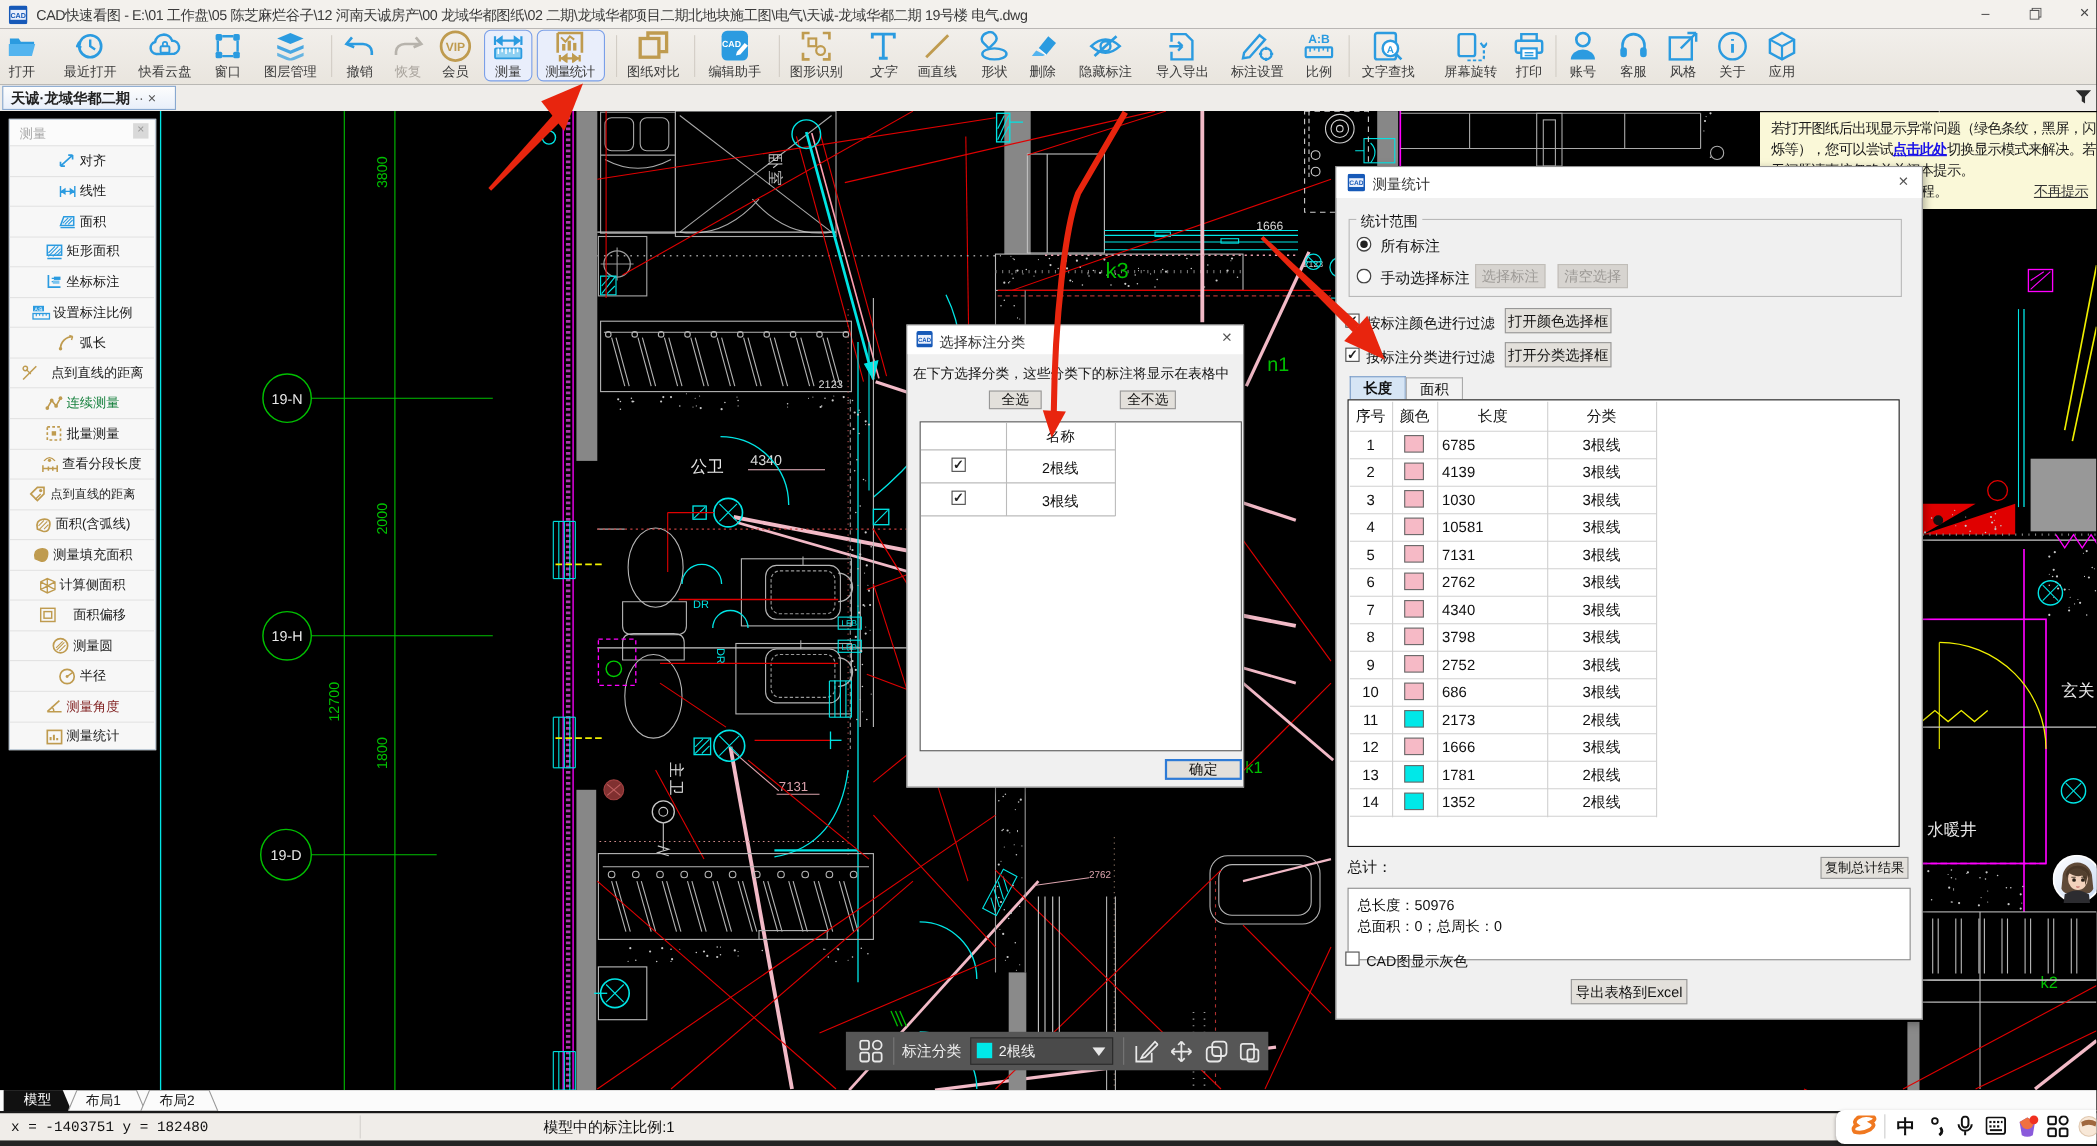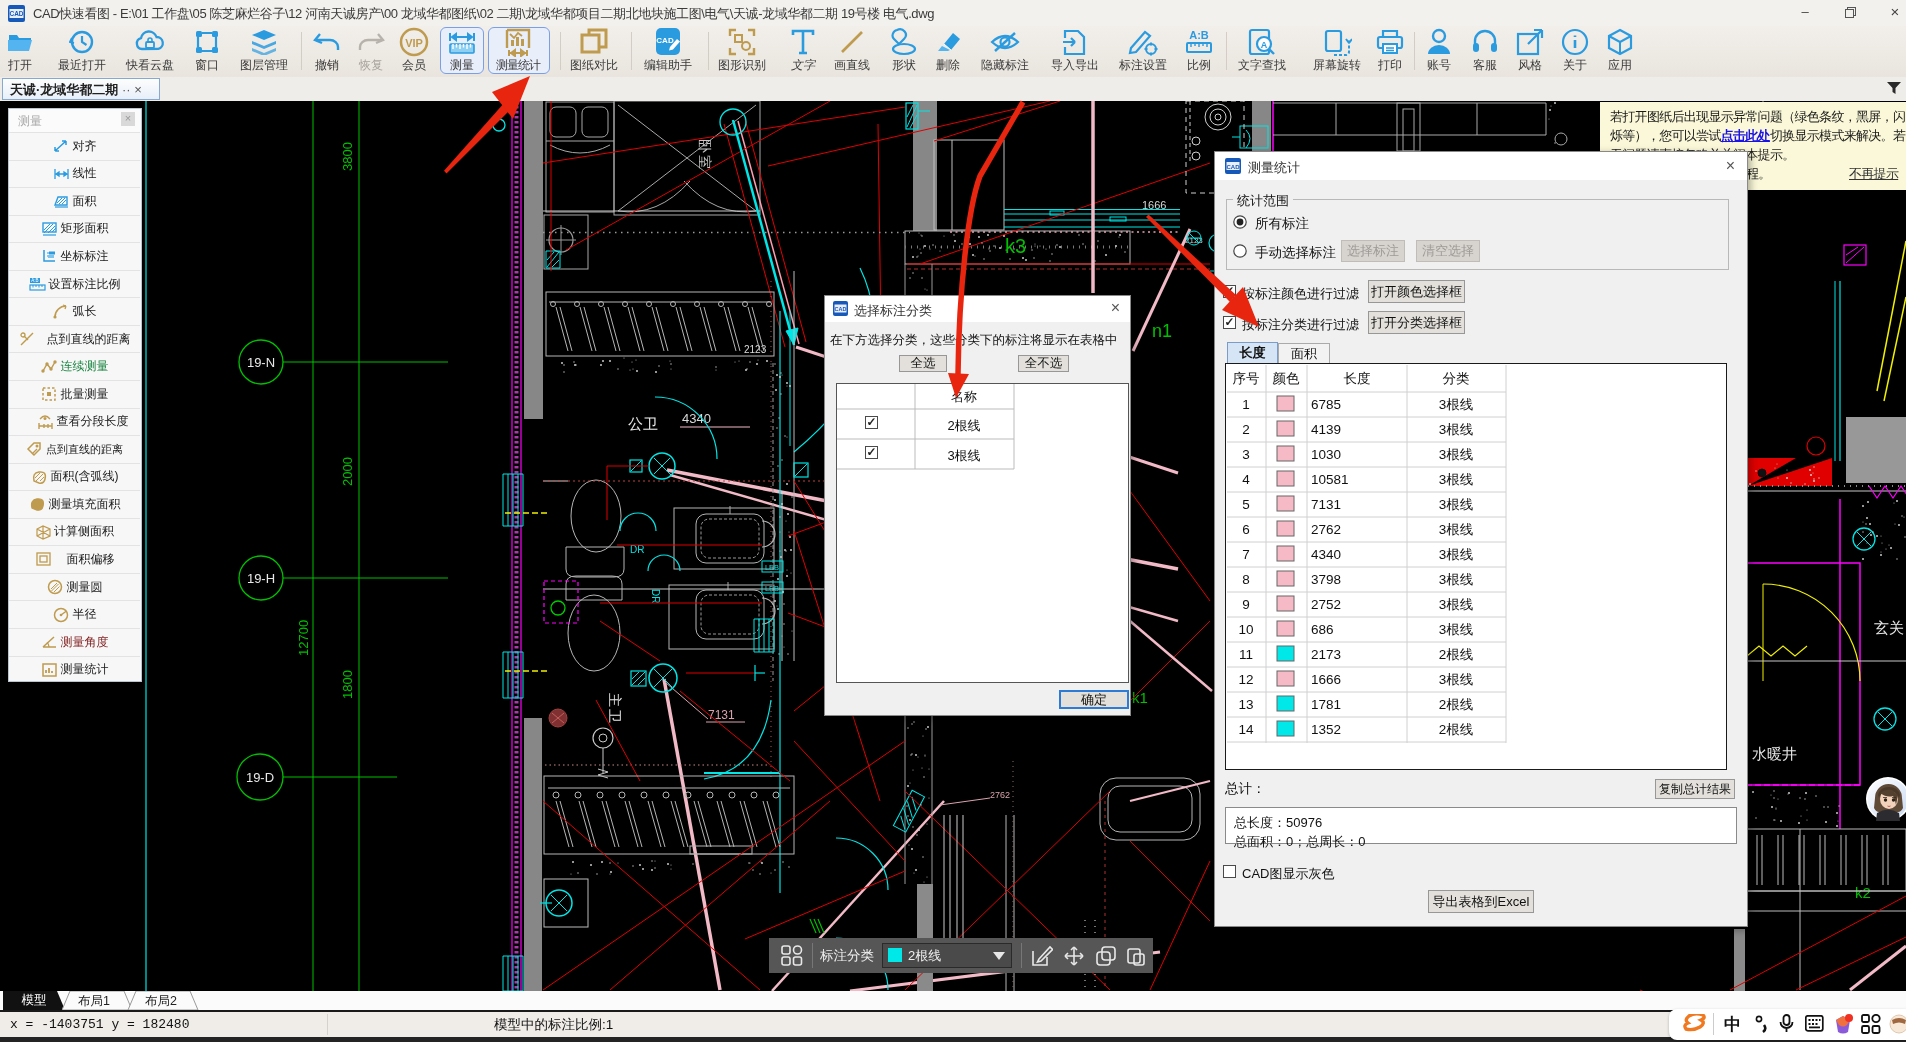--- a/index.html
+++ b/index.html
@@ -1353,21 +1353,21 @@
         <rect x="50" y="331" width="17" height="15" fill="#00e8e8" stroke="#666"></rect>
         <text x="84" y="344" font-size="13.5" fill="#111">1781</text>
         <text x="229" y="344" font-size="13.5" text-anchor="middle" fill="#111">2根线</text>
         <text x="19" y="369" font-size="13.5" text-anchor="middle" fill="#111">14</text>
         <rect x="50" y="356" width="17" height="15" fill="#00e8e8" stroke="#666"></rect>
         <text x="84" y="369" font-size="13.5" fill="#111">1352</text>
         <text x="229" y="369" font-size="13.5" text-anchor="middle" fill="#111">2根线</text>
       </svg>
       <div class="abs" style="left:10px;top:628px;font-size:13.5px;color:#111;">总计：</div>
       <div class="btn" style="left:440px;top:627px;width:80px;height:20px;font-size:12px;white-space:nowrap;">复制总计结果</div>
-      <div class="abs" style="left:10px;top:655px;width:512px;height:37px;background:#fff;border:1px solid #8a8a8a;font-size:13px;color:#111;padding:5px 0 0 8px;line-height:19px;">总长度：50976<br>总面积：0；总周长：0</div>
+      <div class="abs" style="left:10px;top:655px;width:512px;height:66px;background:#fff;border:1px solid #8a8a8a;font-size:13px;color:#111;padding:5px 0 0 8px;line-height:19px;">总长度：50976<br>总面积：0；总周长：0</div>
       <div class="cb" style="left:8px;top:713px;"></div>
       <div class="abs" style="left:27px;top:713px;font-size:13px;color:#111;">CAD图显示灰色</div>
       <div class="btn" style="left:213px;top:738px;width:106px;height:23px;">导出表格到Excel</div>
     </div>
 <div class="dlg" style="left:824px;top:295px;width:307px;height:421px;">
       <div class="dtitle" style="height:26px;">
         <svg style="position:absolute;left:8px;top:5px" width="15" height="15">
           <rect width="15" height="15" rx="2" fill="#1659b8"></rect>
           <rect x="1.5" y="3.5" width="12" height="8" fill="#e8eefb"></rect>
           <text x="7.5" y="10" font-size="5.5" fill="#1659b8" text-anchor="middle" font-weight="bold">CAD</text>

